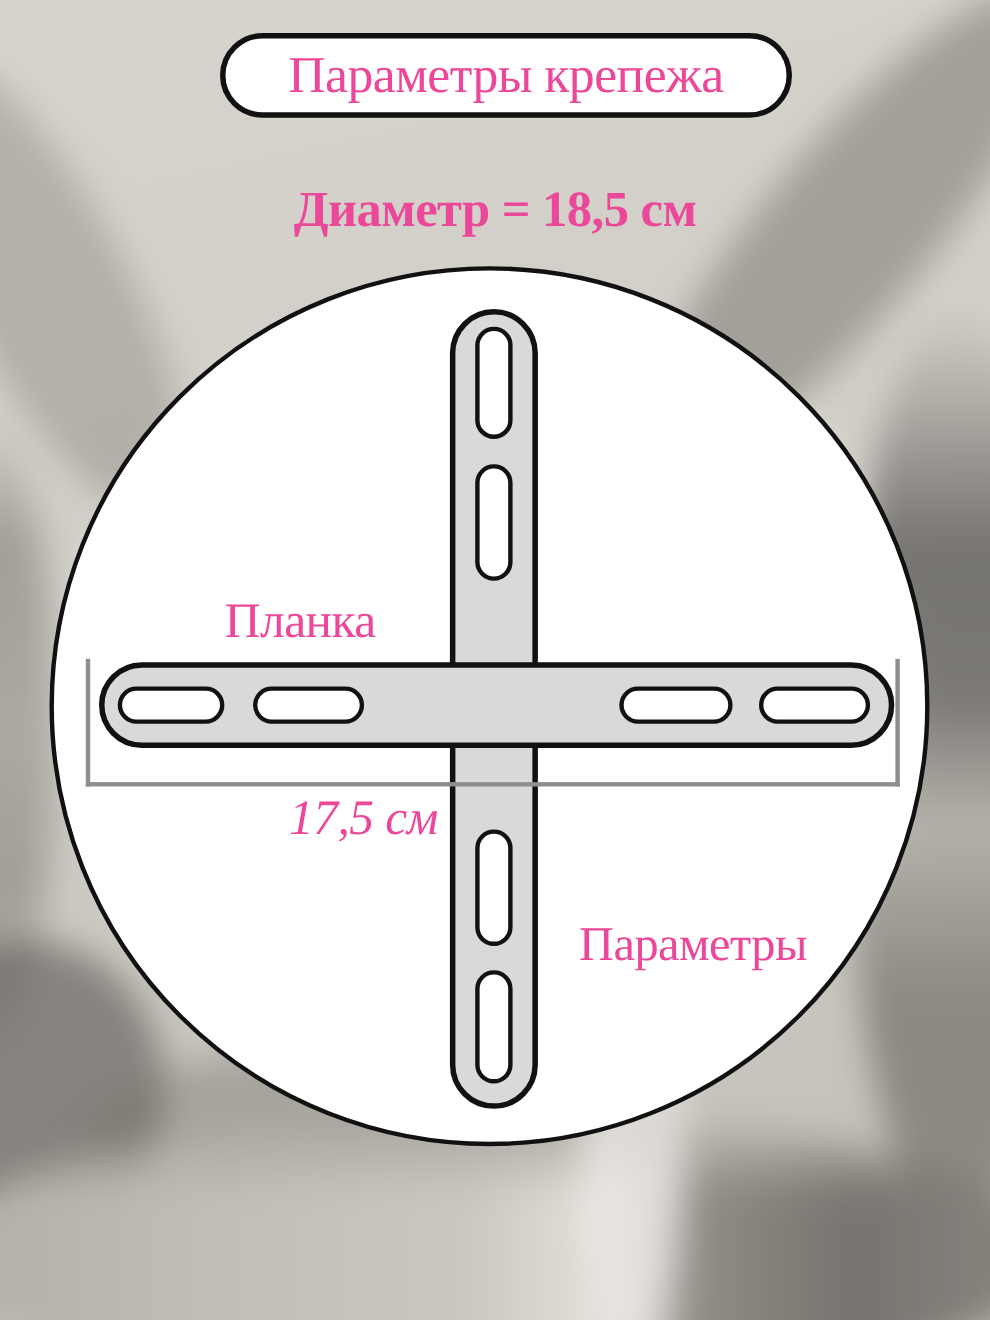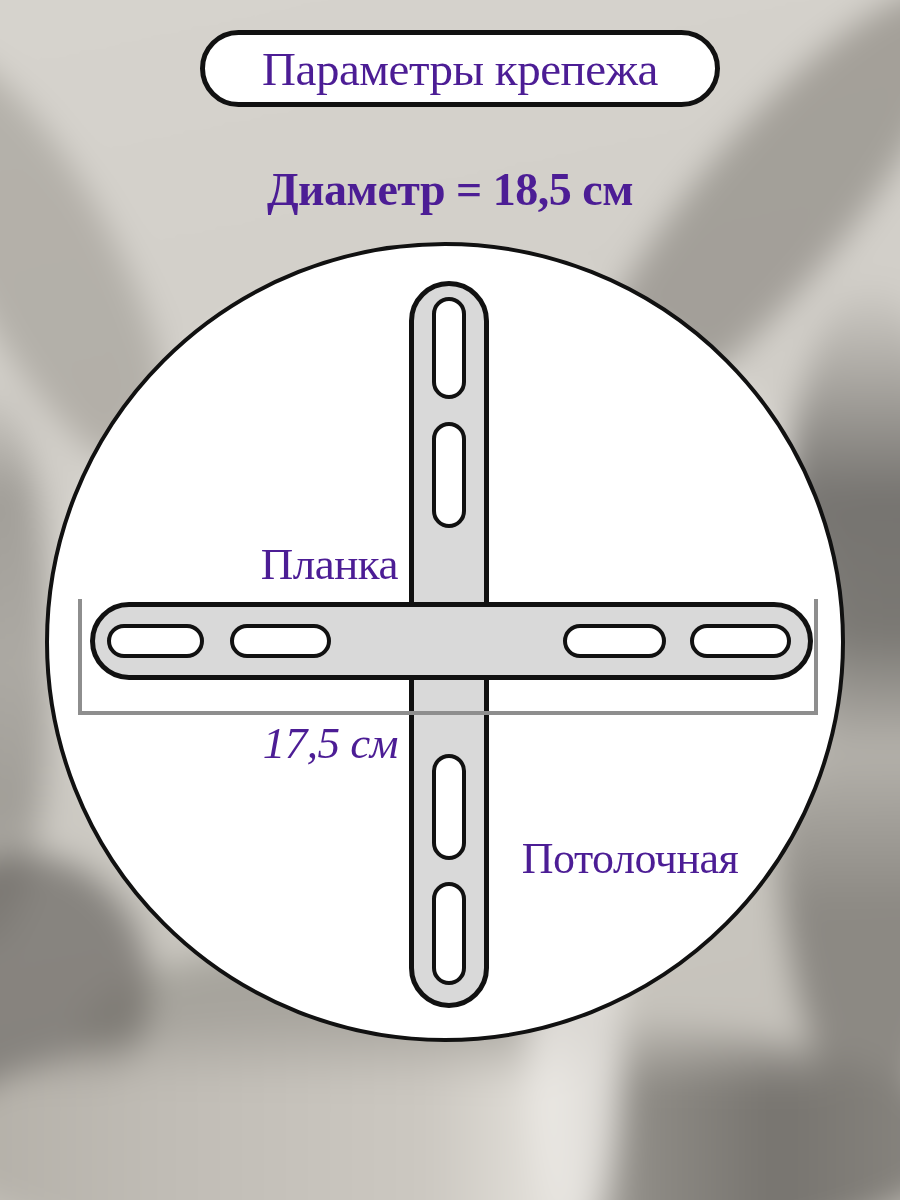--- a/index.html
+++ b/index.html
@@ -1,19 +1,19 @@
 <!DOCTYPE html>
 <html><head>
 <meta charset="utf-8">
 <style>
   html,body{margin:0;padding:0;background:#ffffff;}
   .stage{
     position:relative;width:900px;height:1200px;overflow:hidden;
     font-family:"Liberation Serif","DejaVu Serif",serif;
-    color:#4c1d95;
+    color:#ec4899;
   }
   
   .bgwrap{position:absolute;inset:0;overflow:hidden;}
   .bg{
     position:absolute;inset:-60px;filter:blur(16px);
     background:linear-gradient(168deg,#d7d4ce 0%,#d1cec8 40%,#c9c6bf 70%,#c0bcb5 100%);
   }
   .bg > div{position:absolute;border-radius:50%;}
   .band-tl{left:100px;top:320px;width:470px;height:150px;
     transform:translate(-50%,-50%) rotate(62deg);background:rgba(148,144,136,.5);}
@@ -75,21 +75,21 @@
   .sC{top:754px;height:106px;} .sD{top:882px;height:103px;}
 
   
   .dim{position:absolute;background:#8e8e8e;}
   .dim-left{left:78px;top:599px;width:4px;height:116px;}
   .dim-right{left:814px;top:599px;width:4px;height:116px;}
   .dim-bottom{left:78px;top:711px;width:740px;height:4px;}
 
   
   .lbl{position:absolute;font-size:45px;letter-spacing:-.5px;}
-  .lbl-plank{left:148px;top:538px;width:250px;text-align:right;}
+  .lbl-plank{left:148px;top:538px;width:250px;text-align:center;}
   .lbl-length{left:148px;top:717px;width:250px;text-align:right;font-style:italic;}
   .lbl-cup{left:460px;top:836px;width:340px;text-align:center;
     font-size:44px;line-height:46px;}
 </style>
 </head>
 <body>
 
 <div class="stage">
 
   <div class="bgwrap">
@@ -126,16 +126,16 @@
   <div class="slot vs sC"></div>
   <div class="slot vs sD"></div>
 
   <div class="dim dim-left"></div>
   <div class="dim dim-right"></div>
   <div class="dim dim-bottom"></div>
 
   <div class="lbl lbl-plank">Планка</div>
   <div class="lbl lbl-length">17,5 см</div>
   <div class="lbl lbl-cup">
-    <div>Потолочная</div>
+    <div>Параметры</div>
   </div>
 
 </div>
 
 </body></html>

